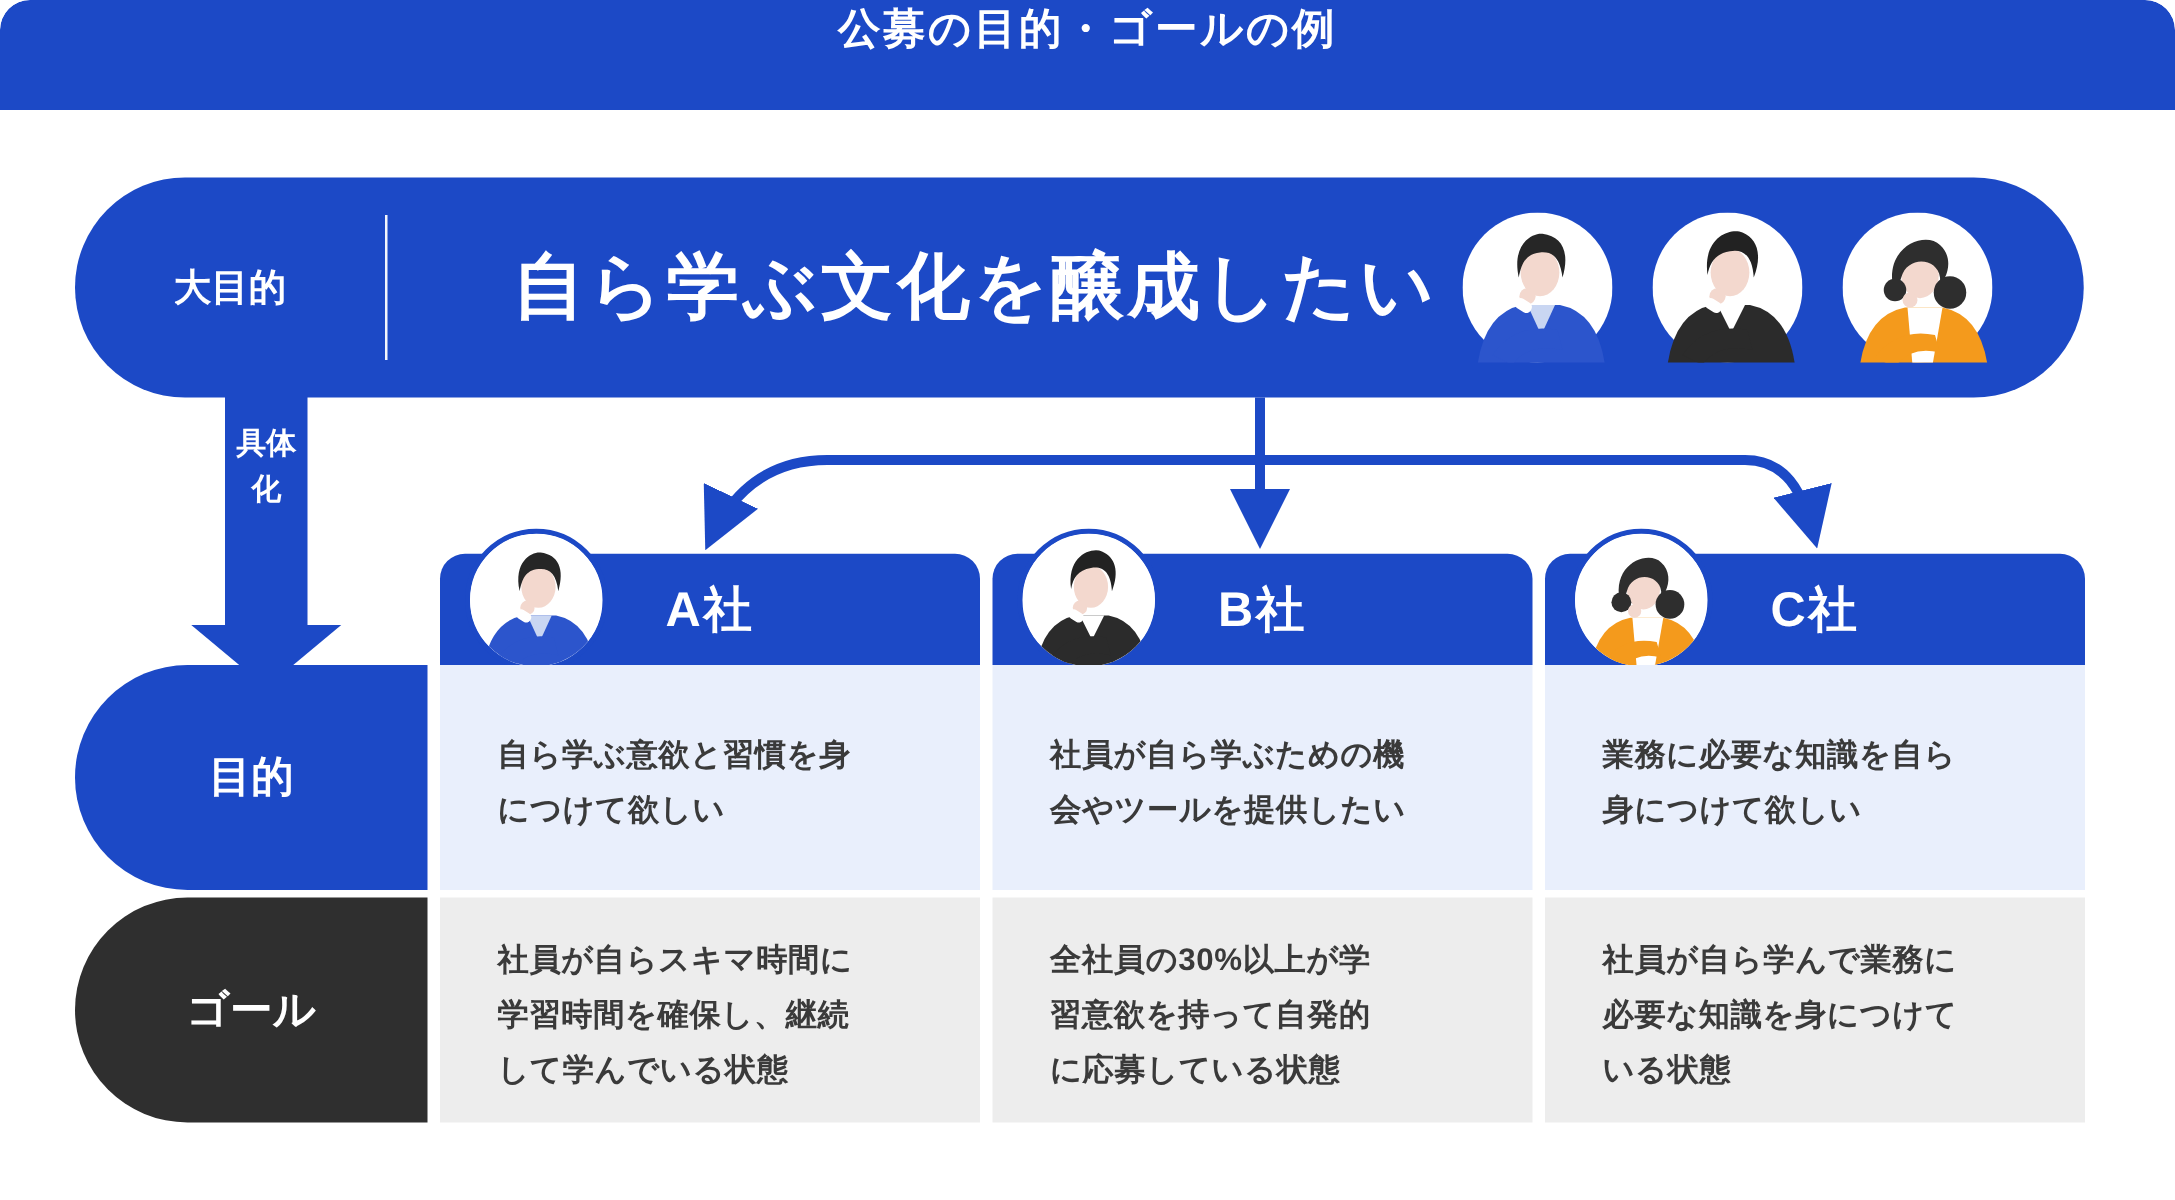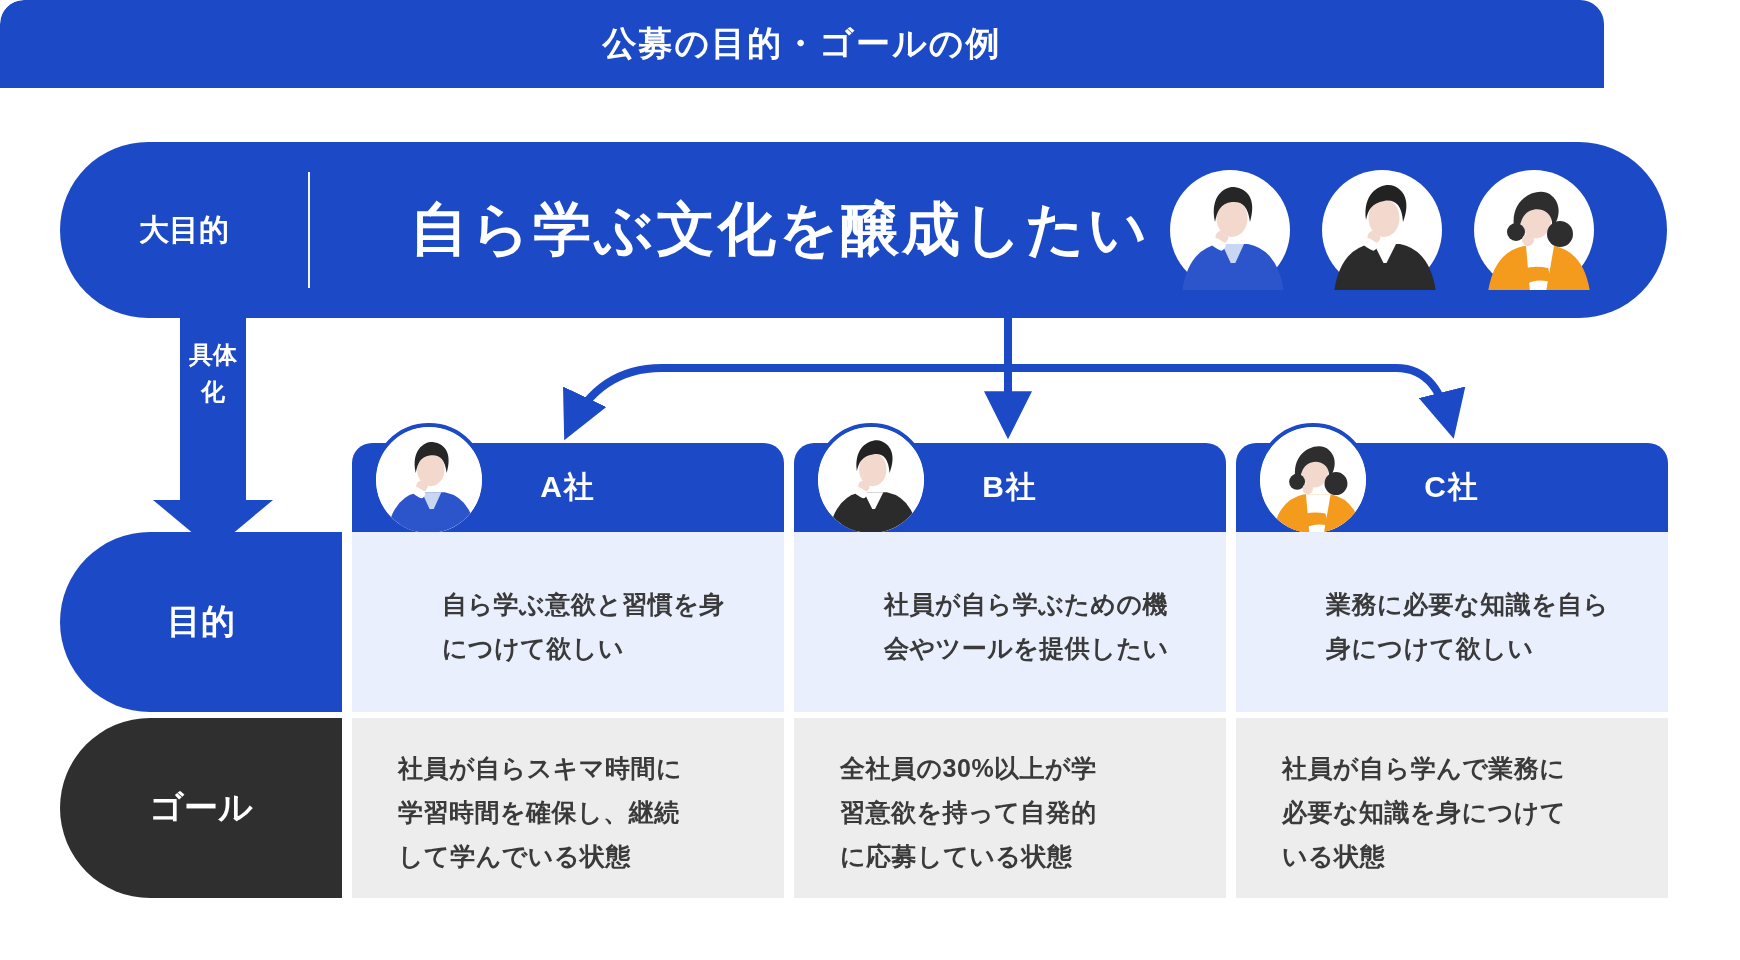--- a/index.html
+++ b/index.html
@@ -1,21 +1,21 @@
 <!DOCTYPE html>
 <html lang="ja"><head>
 <meta charset="utf-8">
 <style>
   html,body{margin:0;padding:0;background:#ffffff;}
   body{font-family:"Liberation Sans","DejaVu Sans",sans-serif;}
   .card{position:relative;width:1740px;height:960px;background:#ffffff;border-radius:24px;overflow:hidden;}
 
   
-  .banner{position:absolute;left:0;top:0;width:1604px;height:88px;background:#1C49C6;
-          display:flex;align-items:center;justify-content:center;border-radius:24px 24px 0 0;}
+  .banner{position:absolute;left:0;top:0;width:1740px;height:88px;background:#1C49C6;
+          display:flex;justify-content:center;border-radius:24px 24px 0 0;}
   .banner .title{color:#ffffff;font-size:34px;font-weight:700;letter-spacing:2px;}
 
   
   .bigbox{position:absolute;left:60px;top:142px;width:1607px;height:176px;background:#1C49C6;border-radius:88px;}
   .bigbox-label{position:absolute;left:0;top:0;width:248px;height:176px;display:flex;align-items:center;justify-content:center;
                 color:#fff;font-size:30px;font-weight:700;}
   .bigbox-divider{position:absolute;left:248px;top:30px;width:2px;height:116px;background:rgba(255,255,255,.95);}
   .bigbox-text{position:absolute;left:350px;top:0;height:176px;display:flex;align-items:center;
                color:#fff;font-size:58px;font-weight:800;letter-spacing:3px;}
   .bigbox-avatars{position:absolute;left:1110px;top:28px;display:flex;gap:32px;}
@@ -34,29 +34,29 @@
   
   .row-label{position:absolute;left:60px;width:282px;height:180px;display:flex;align-items:center;justify-content:center;
              color:#fff;font-size:34px;font-weight:700;border-radius:92px 0 0 92px;}
   .purpose-label{top:532px;background:#1C49C6;}
   .goal-label{top:718px;background:#2F2F2F;}
 
   
   .col{position:absolute;top:443px;width:432px;}
   .col-a{left:352px;}  .col-b{left:794px;}  .col-c{left:1236px;}
   .col-header{position:relative;height:89px;background:#1C49C6;border-radius:20px 20px 0 0;
-              display:flex;align-items:center;justify-content:center;color:#fff;font-size:30px;font-weight:700;letter-spacing:2px;}
+              display:flex;align-items:center;justify-content:center;color:#fff;font-size:39px;font-weight:700;letter-spacing:2px;}
   .col-avatar{position:absolute;left:20px;top:-20px;width:106px;height:106px;border-radius:50%;
               border:4px solid #1C49C6;background:#fff;overflow:hidden;}
   .col-avatar svg{width:106px;height:106px;display:block;}
   .cell{position:absolute;width:432px;height:180px;display:flex;align-items:center;
         padding:0;box-sizing:border-box;}
   .cell p{margin:0;padding:10px 40px 0 46px;font-size:25px;font-weight:700;color:#3A3A3A;
           line-height:1.75;white-space:pre-line;letter-spacing:.5px;}
-  .purpose-cell{top:89px;background:#E9EFFC;padding-left:44px;}
+  .purpose-cell{top:89px;background:#E9EFFC;}
   .goal-cell{top:275px;background:#EDEDED;}
 </style>
 </head>
 <body>
 
 <svg width="0" height="0" style="position:absolute" aria-hidden="true">
   <defs>
     <symbol id="person-blue" viewBox="0 0 120 120">
       <circle cx="60" cy="60" r="60" fill="#ffffff"></circle>
       <path d="M12 122 Q18 80 48 74 L78 74 Q108 80 114 122 Z" fill="#2C55CC"></path>

